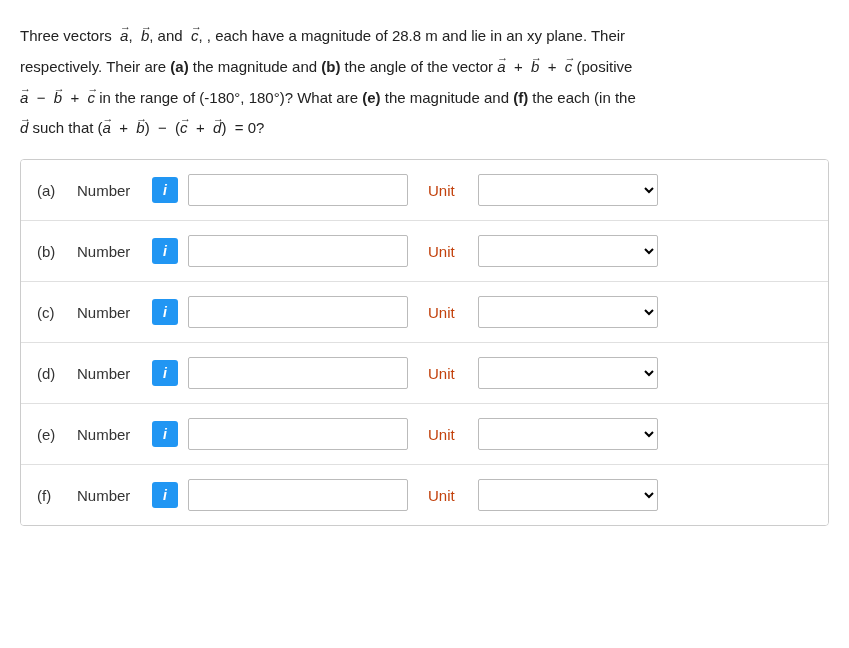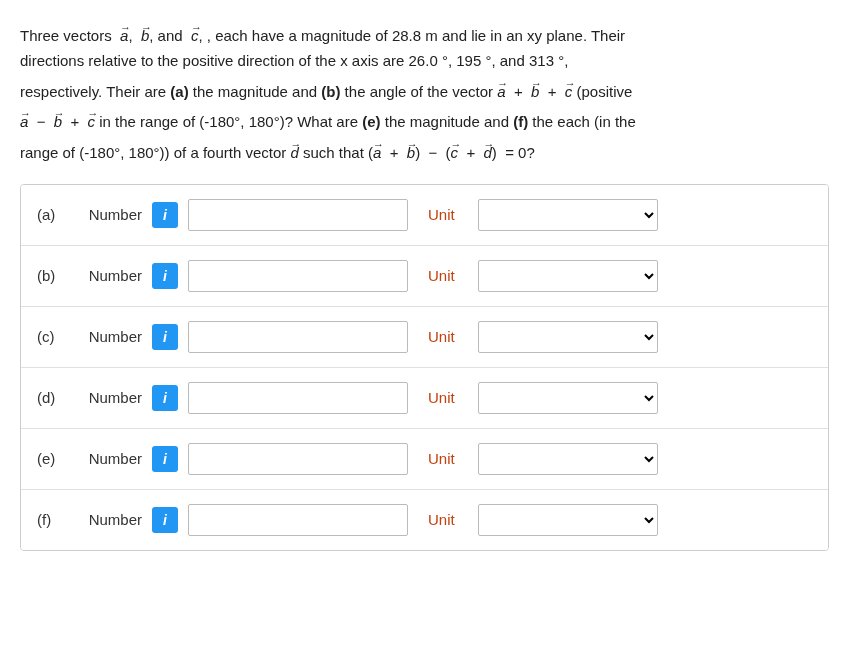--- a/index.html
+++ b/index.html
@@ -35,21 +35,20 @@
     }
     .row-label {
       width: 30px;
       color: #333;
       font-size: 15px;
     }
     .row-number-label {
       width: 65px;
       color: #333;
       font-size: 15px;
-      text-align: right;
     }
     .info-btn {
       background: #2196f3;
       color: #fff;
       border: none;
       border-radius: 3px;
       width: 26px;
       height: 26px;
       font-size: 14px;
       font-style: italic;
@@ -90,40 +89,38 @@
 </head>
 <body>
 
 <div class="problem-text">
   <p>
     Three vectors &nbsp;<span style="display:inline-block;position:relative;padding-top:6px;"><span style="position:absolute;top:-1px;left:0;font-size:11px;">→</span><span style="font-style:italic;">a</span></span>,&nbsp;
     <span style="display:inline-block;position:relative;padding-top:6px;"><span style="position:absolute;top:-1px;left:0;font-size:11px;">→</span><span style="font-style:italic;">b</span></span>,&nbsp;and&nbsp;
     <span style="display:inline-block;position:relative;padding-top:6px;"><span style="position:absolute;top:-1px;left:0;font-size:11px;">→</span><span style="font-style:italic;">c</span></span>,
     <span>, each have a magnitude of 28.8 m and lie in an xy plane. Their</span>
   </p>
-  <p>directions relative to the positive direction of the x axis are 26.0 °, 195 °, and 313 °,</p>
   <p>
     <span>respectively. Their are </span><span class="bold">(a)</span><span> the magnitude and </span><span class="bold">(b)</span><span> the angle of the vector </span>
     <span style="display:inline-block;position:relative;padding-top:6px;"><span style="position:absolute;top:-1px;left:0;font-size:11px;">→</span><span style="font-style:italic;">a</span></span>
     &nbsp;+&nbsp;
     <span style="display:inline-block;position:relative;padding-top:6px;"><span style="position:absolute;top:-1px;left:0;font-size:11px;">→</span><span style="font-style:italic;">b</span></span>
     &nbsp;+&nbsp;
     <span style="display:inline-block;position:relative;padding-top:6px;"><span style="position:absolute;top:-1px;left:0;font-size:11px;">→</span><span style="font-style:italic;">c</span></span>
     <span> (positive</span>
   </p>
   <p>
     <span style="display:inline-block;position:relative;padding-top:6px;"><span style="position:absolute;top:-1px;left:0;font-size:11px;">→</span><span style="font-style:italic;">a</span></span>
     &nbsp;−&nbsp;
     <span style="display:inline-block;position:relative;padding-top:6px;"><span style="position:absolute;top:-1px;left:0;font-size:11px;">→</span><span style="font-style:italic;">b</span></span>
     &nbsp;+&nbsp;
     <span style="display:inline-block;position:relative;padding-top:6px;"><span style="position:absolute;top:-1px;left:0;font-size:11px;">→</span><span style="font-style:italic;">c</span></span>
     <span> in the range of (-180°, 180°)? What are </span><span class="bold">(e)</span><span> the magnitude and </span><span class="bold">(f)</span><span> the each (in the</span>
   </p>
   <p>
-    <span>range of (-180°, 180°)) of a fourth vector </span>
     <span style="display:inline-block;position:relative;padding-top:6px;"><span style="position:absolute;top:-1px;left:0;font-size:11px;">→</span><span style="font-style:italic;">d</span></span>
     <span> such that </span>
     (<span style="display:inline-block;position:relative;padding-top:6px;"><span style="position:absolute;top:-1px;left:0;font-size:11px;">→</span><span style="font-style:italic;">a</span></span>
     &nbsp;+&nbsp;
     <span style="display:inline-block;position:relative;padding-top:6px;"><span style="position:absolute;top:-1px;left:0;font-size:11px;">→</span><span style="font-style:italic;">b</span></span>)
     &nbsp;−&nbsp;
     (<span style="display:inline-block;position:relative;padding-top:6px;"><span style="position:absolute;top:-1px;left:0;font-size:11px;">→</span><span style="font-style:italic;">c</span></span>
     &nbsp;+&nbsp;
     <span style="display:inline-block;position:relative;padding-top:6px;"><span style="position:absolute;top:-1px;left:0;font-size:11px;">→</span><span style="font-style:italic;">d</span></span>)
     &nbsp;= 0?

